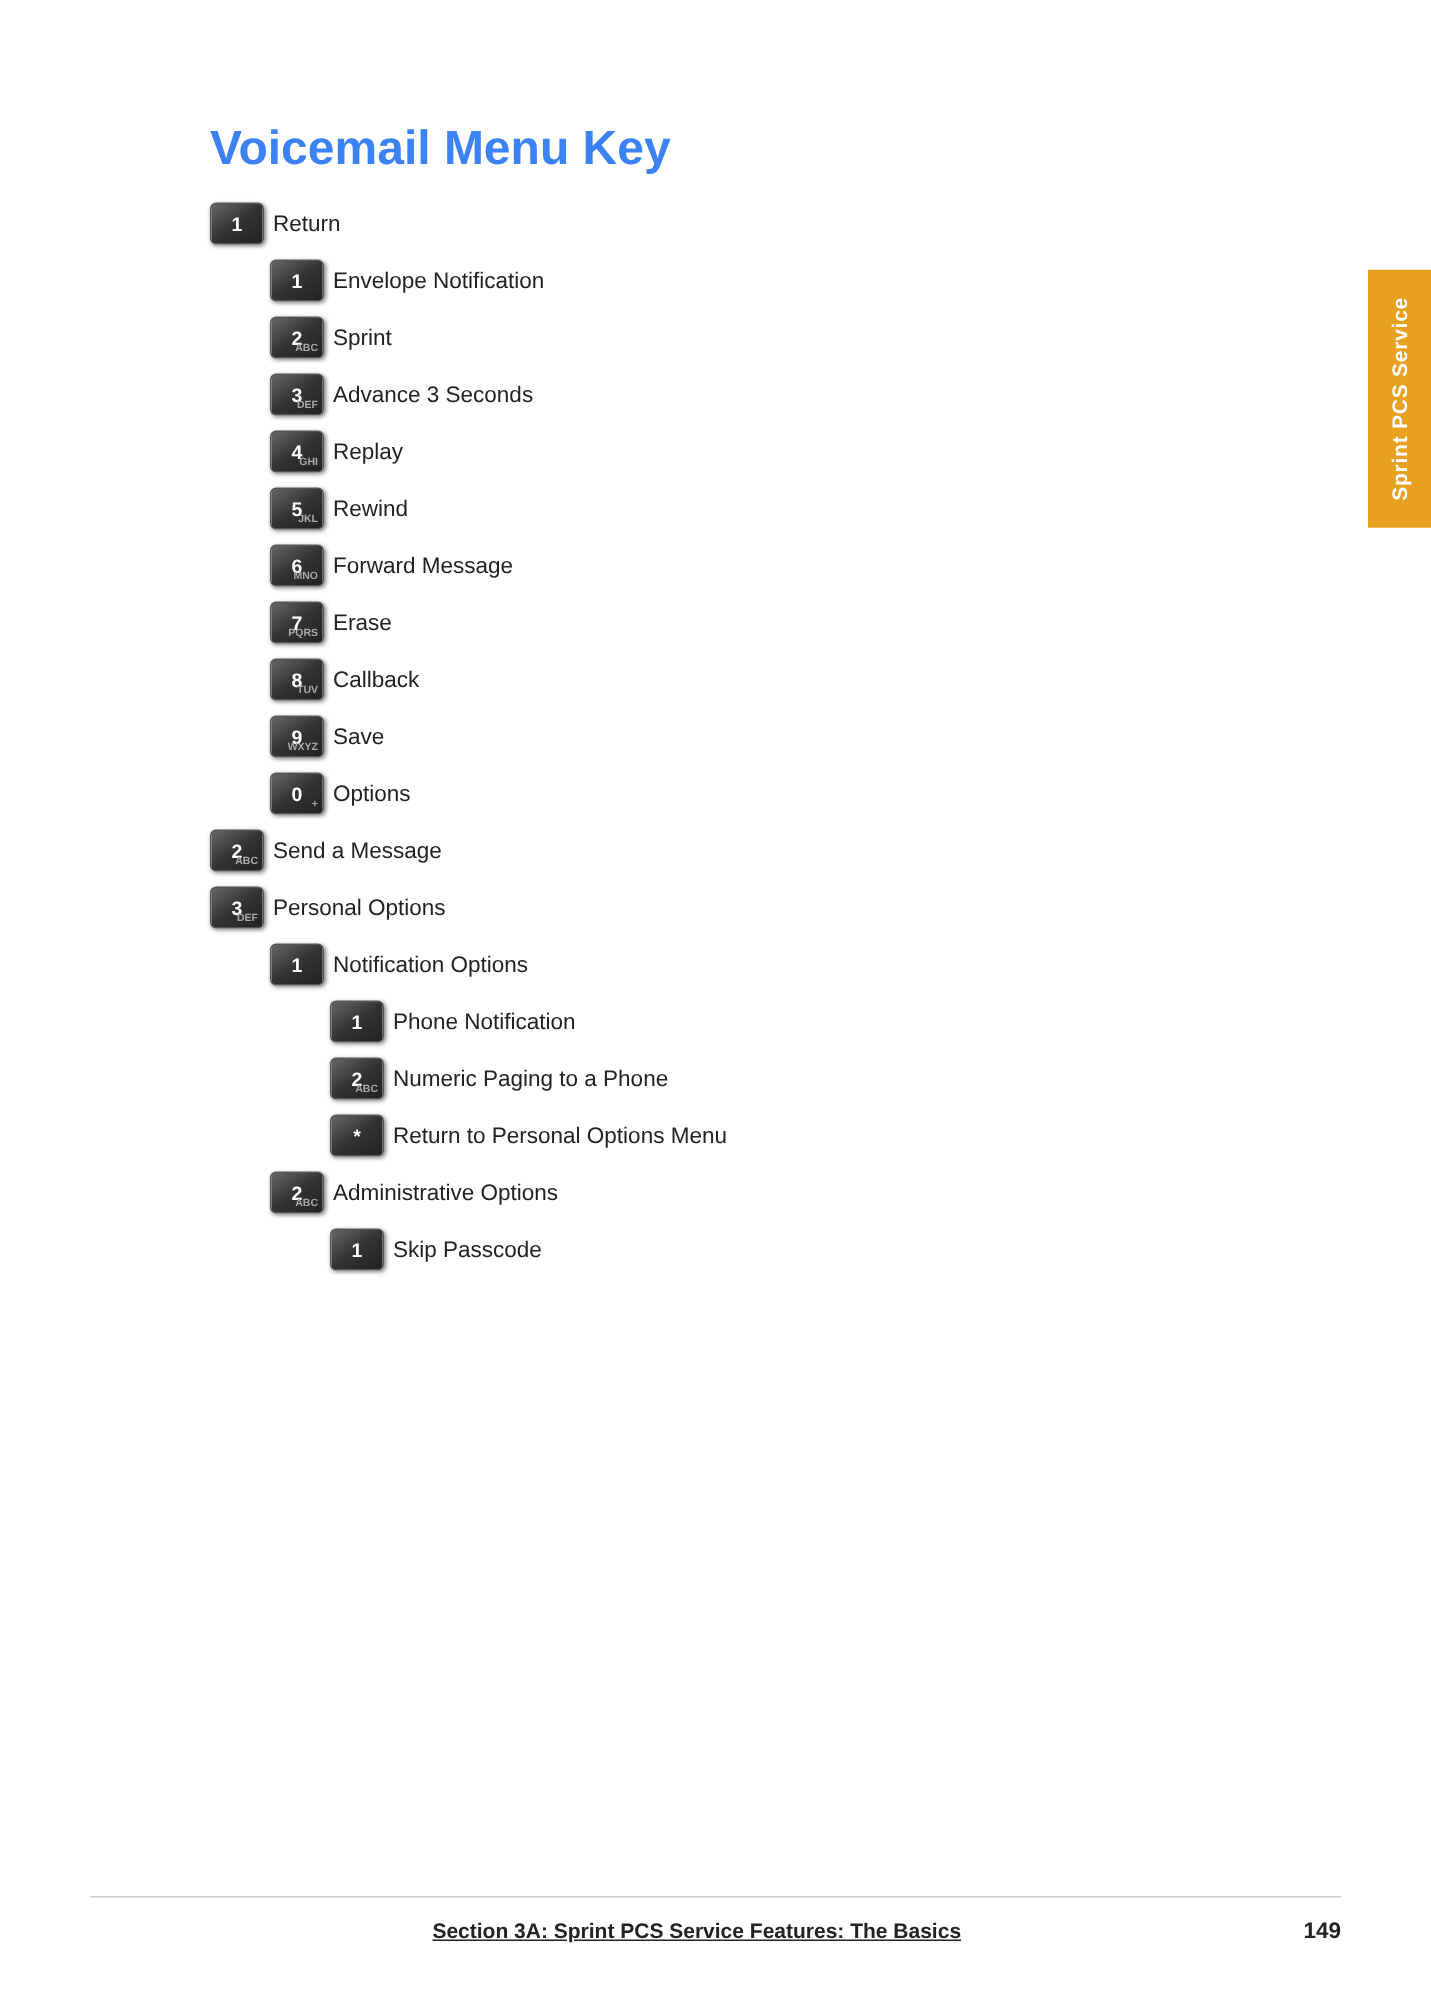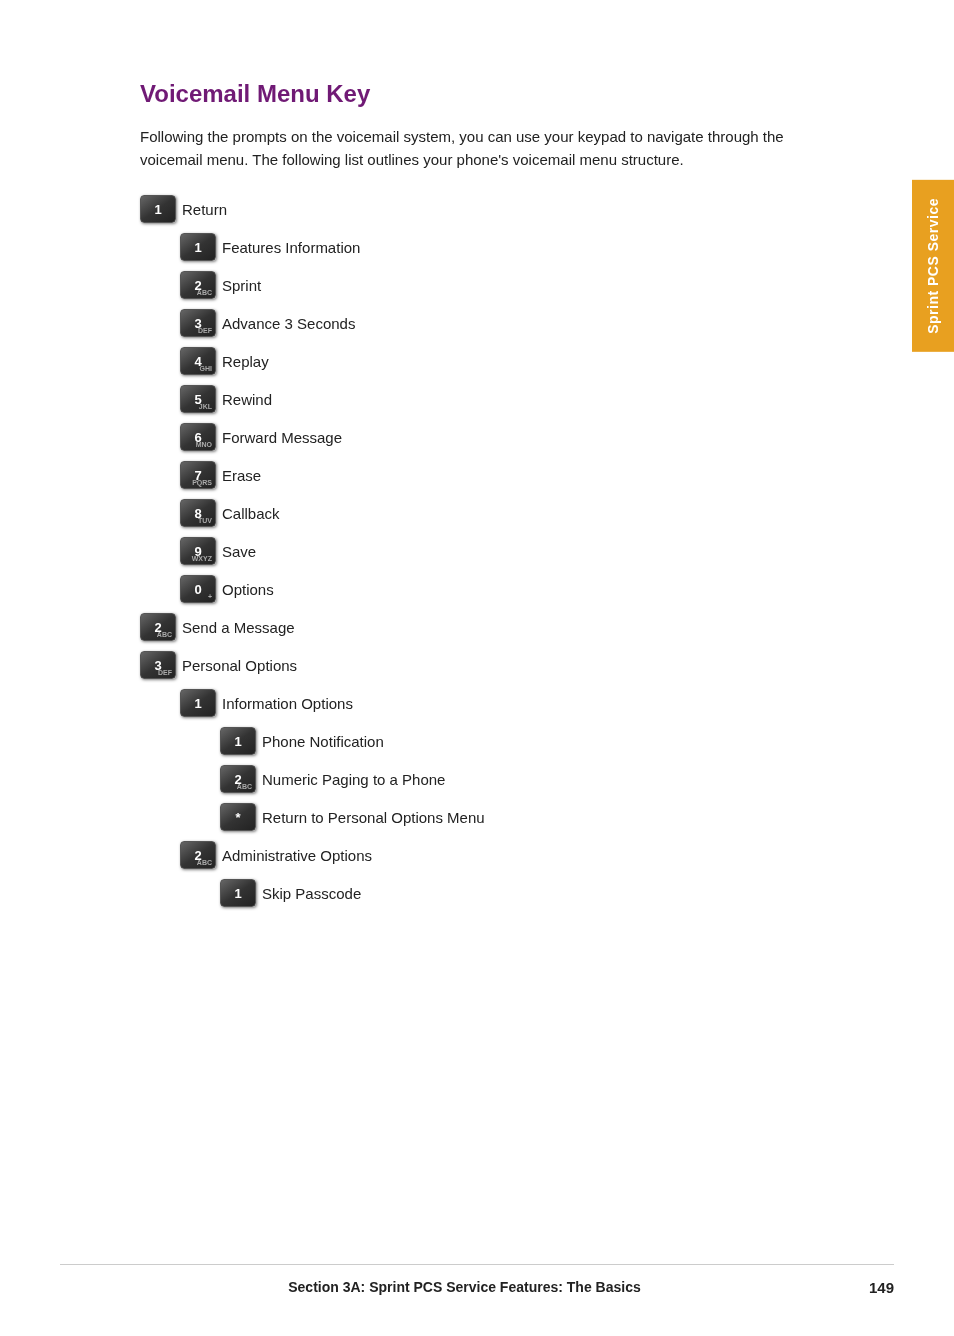--- a/index.html
+++ b/index.html
@@ -37,24 +37,24 @@
       padding: 18px 10px;
       letter-spacing: 0.5px;
       border-radius: 0 0 0 0;
       min-height: 160px;
       display: flex;
       align-items: center;
       justify-content: center;
     }
 
     h1 {
-      font-size: 24px;
+      font-size: 32px;
       font-weight: bold;
       margin-bottom: 18px;
-      color: #701a75;
+      color: #3b82f6;
     }
 
     .intro-text {
       font-size: 15px;
       line-height: 1.5;
       margin-bottom: 24px;
       max-width: 680px;
       color: #222;
     }
 
@@ -106,20 +106,21 @@
       position: absolute;
       bottom: 40px;
       left: 0;
       right: 0;
       text-align: center;
       font-size: 14px;
       color: #222;
       border-top: 1px solid #ccc;
       padding-top: 14px;
       margin: 0 60px;
+      text-decoration: underline;
     }
     .footer strong { font-weight: bold; }
     .footer .page-num {
       float: right;
       font-weight: bold;
       font-size: 15px;
     }
 
     .key-star {
       background: linear-gradient(145deg, #666 0%, #333 50%, #222 100%);
@@ -130,34 +131,33 @@
 <body>
 
 <div class="page-container">
 
   <div class="sidebar-tab">
     <span>Sprint PCS Service</span>
   </div>
 
   <h1>Voicemail Menu Key</h1>
 
-  <p class="intro-text">Following the prompts on the voicemail system, you can use your keypad to navigate through the voicemail menu. The following list outlines your phone's voicemail menu structure.</p>
 
   <div id="menu-list">
       <div class="menu-item menu-level-1">
         <span class="key-btn">
           <span class="key-main">1</span>
         </span>
         <span>Return</span>
       </div>
       <div class="menu-item menu-level-2">
         <span class="key-btn">
           <span class="key-main">1</span>
         </span>
-        <span>Features Information</span>
+        <span>Envelope Notification</span>
       </div>
       <div class="menu-item menu-level-2">
         <span class="key-btn">
           <span class="key-main">2</span>
           <span class="key-sub">ABC</span>
         </span>
         <span>Sprint</span>
       </div>
       <div class="menu-item menu-level-2">
         <span class="key-btn">
@@ -226,21 +226,21 @@
         <span class="key-btn">
           <span class="key-main">3</span>
           <span class="key-sub">DEF</span>
         </span>
         <span>Personal Options</span>
       </div>
       <div class="menu-item menu-level-2">
         <span class="key-btn">
           <span class="key-main">1</span>
         </span>
-        <span>Information Options</span>
+        <span>Notification Options</span>
       </div>
       <div class="menu-item menu-level-3">
         <span class="key-btn">
           <span class="key-main">1</span>
         </span>
         <span>Phone Notification</span>
       </div>
       <div class="menu-item menu-level-3">
         <span class="key-btn">
           <span class="key-main">2</span>

